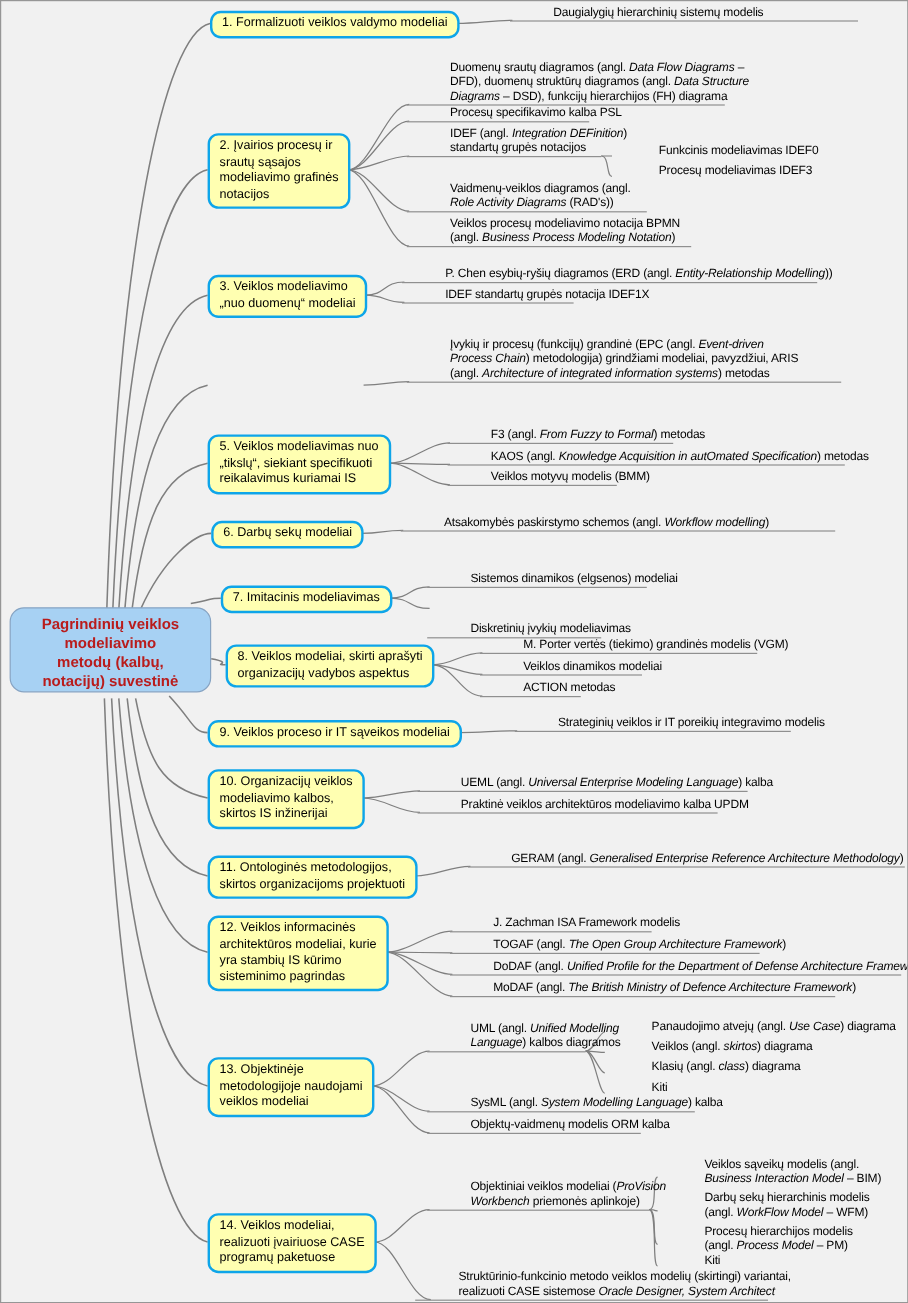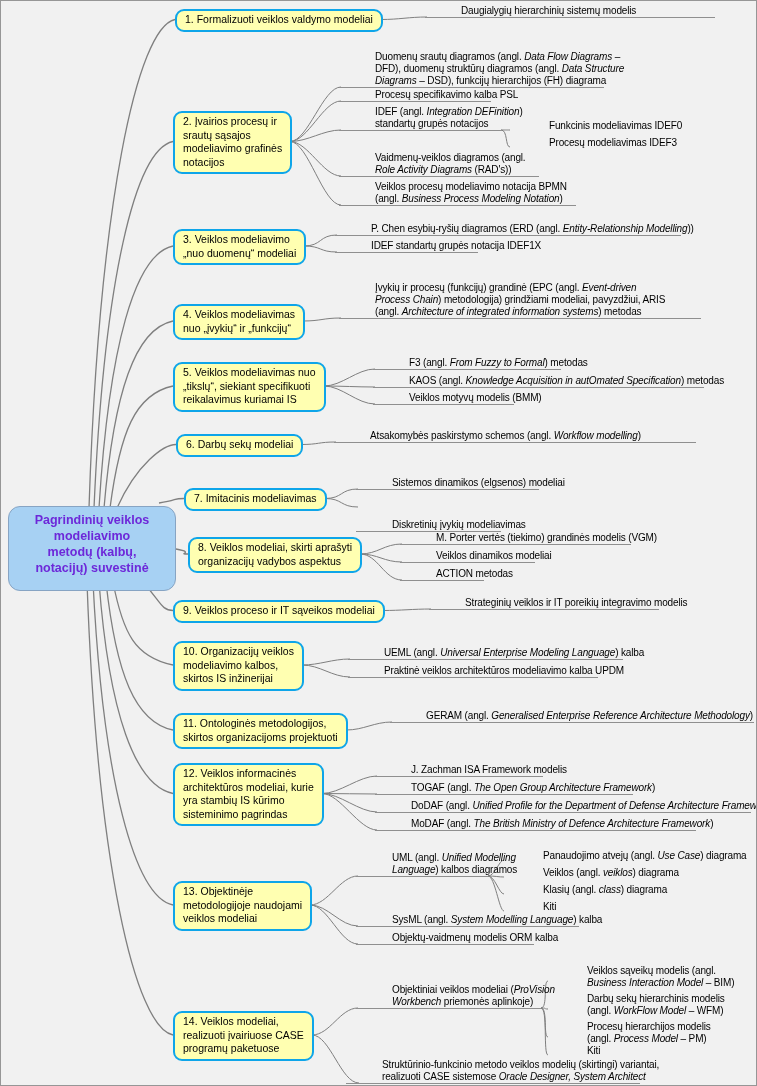--- a/index.html
+++ b/index.html
@@ -7,22 +7,22 @@
     position:relative;width:757px;height:1086px;
     background:#f1f1f1;border:1px solid #969696;box-sizing:border-box;
     font-family:"Liberation Sans",sans-serif;overflow:hidden;
   }
   #edges{position:absolute;left:0;top:0;width:757px;height:1086px;}
   #edges path{fill:none;stroke:#7f7f7f;stroke-width:1;}
   #edges path.rootedge{stroke-width:1.3;}
   .root{
     position:absolute;left:7px;top:505px;width:168px;box-sizing:border-box;
     background:#a7d1f3;border:1px solid #87a4c3;border-radius:12px;
-    padding:5px 3px 14px;font-size:12.5px;font-weight:bold;line-height:16px;
-    text-align:center;white-space:pre-line;color:#6d28d9;
+    padding:5px 3px 0;font-size:12.5px;font-weight:bold;line-height:16px;
+    text-align:center;white-space:pre-line;color:#b91c1c;
   }
   .topic{
     position:absolute;background:#ffffb1;border:2px solid #0ea5e9;border-radius:9px;
     padding:2px 8px 3px;font-size:10.5px;line-height:13.5px;white-space:pre-line;color:#000;
   }
   .child{
     position:absolute;border-bottom:1px solid #8f8f8f;
     font-size:10px;line-height:12px;letter-spacing:-0.15px;color:#000;
   }
   .leaf{
@@ -98,22 +98,20 @@
 metodų (kalbų,
 notacijų) suvestinė</div>
 
   <div class="topic" id="t1" style="left:174px;top:8px">1. Formalizuoti veiklos valdymo modeliai</div>
   <div class="topic" id="t2" style="left:172px;top:110px">2. Įvairios procesų ir
 srautų sąsajos
 modeliavimo grafinės
 notacijos</div>
   <div class="topic" id="t3" style="left:172px;top:228px">3. Veiklos modeliavimo
 „nuo duomenų“ modeliai</div>
-  <div class="topic" id="t4" style="left:172px;top:303px">4. Veiklos modeliavimas
-nuo „įvykių“ ir „funkcijų“</div>
   <div class="topic" id="t5" style="left:172px;top:361px">5. Veiklos modeliavimas nuo
 „tikslų“, siekiant specifikuoti
 reikalavimus kuriamai IS</div>
   <div class="topic" id="t6" style="left:175px;top:433px">6. Darbų sekų modeliai</div>
   <div class="topic" id="t7" style="left:183px;top:487px">7. Imitacinis modeliavimas</div>
   <div class="topic" id="t8" style="left:187px;top:536px">8. Veiklos modeliai, skirti aprašyti
 organizacijų vadybos aspektus</div>
   <div class="topic" id="t9" style="left:172px;top:599px">9. Veiklos proceso ir IT sąveikos modeliai</div>
   <div class="topic" id="t10" style="left:172px;top:640px">10. Organizacijų veiklos
 modeliavimo kalbos,
@@ -235,21 +233,21 @@
     </div>
 
   <div class="child" id="c13_1" style="left:355px;top:851px;width:132px">
       <div class="tl"><span>UML (angl. </span><span class="it">Unified Modelling</span></div>
       <div class="tl"><span class="it">Language</span><span>) kalbos diagramos</span></div>
     </div>
   <div class="leaf" id="c13_1_1" style="left:506px;top:849px">
       <div class="tl"><span>Panaudojimo atvejų (angl. </span><span class="it">Use Case</span><span>) diagrama</span></div>
     </div>
   <div class="leaf" id="c13_1_2" style="left:506px;top:866px">
-      <div class="tl"><span>Veiklos (angl. </span><span class="it">veiklos</span><span>) diagrama</span></div>
+      <div class="tl"><span>Veiklos (angl. </span><span class="it">skirtos</span><span>) diagrama</span></div>
     </div>
   <div class="leaf" id="c13_1_3" style="left:506px;top:883px">
       <div class="tl"><span>Klasių (angl. </span><span class="it">class</span><span>) diagrama</span></div>
     </div>
   <div class="leaf" id="c13_1_4" style="left:506px;top:900px">
       <div class="tl"><span>Kiti</span></div>
     </div>
   <div class="child" id="c13_2" style="left:355px;top:913px;width:223px">
       <div class="tl"><span>SysML (angl. </span><span class="it">System Modelling Language</span><span>) kalba</span></div>
     </div>

